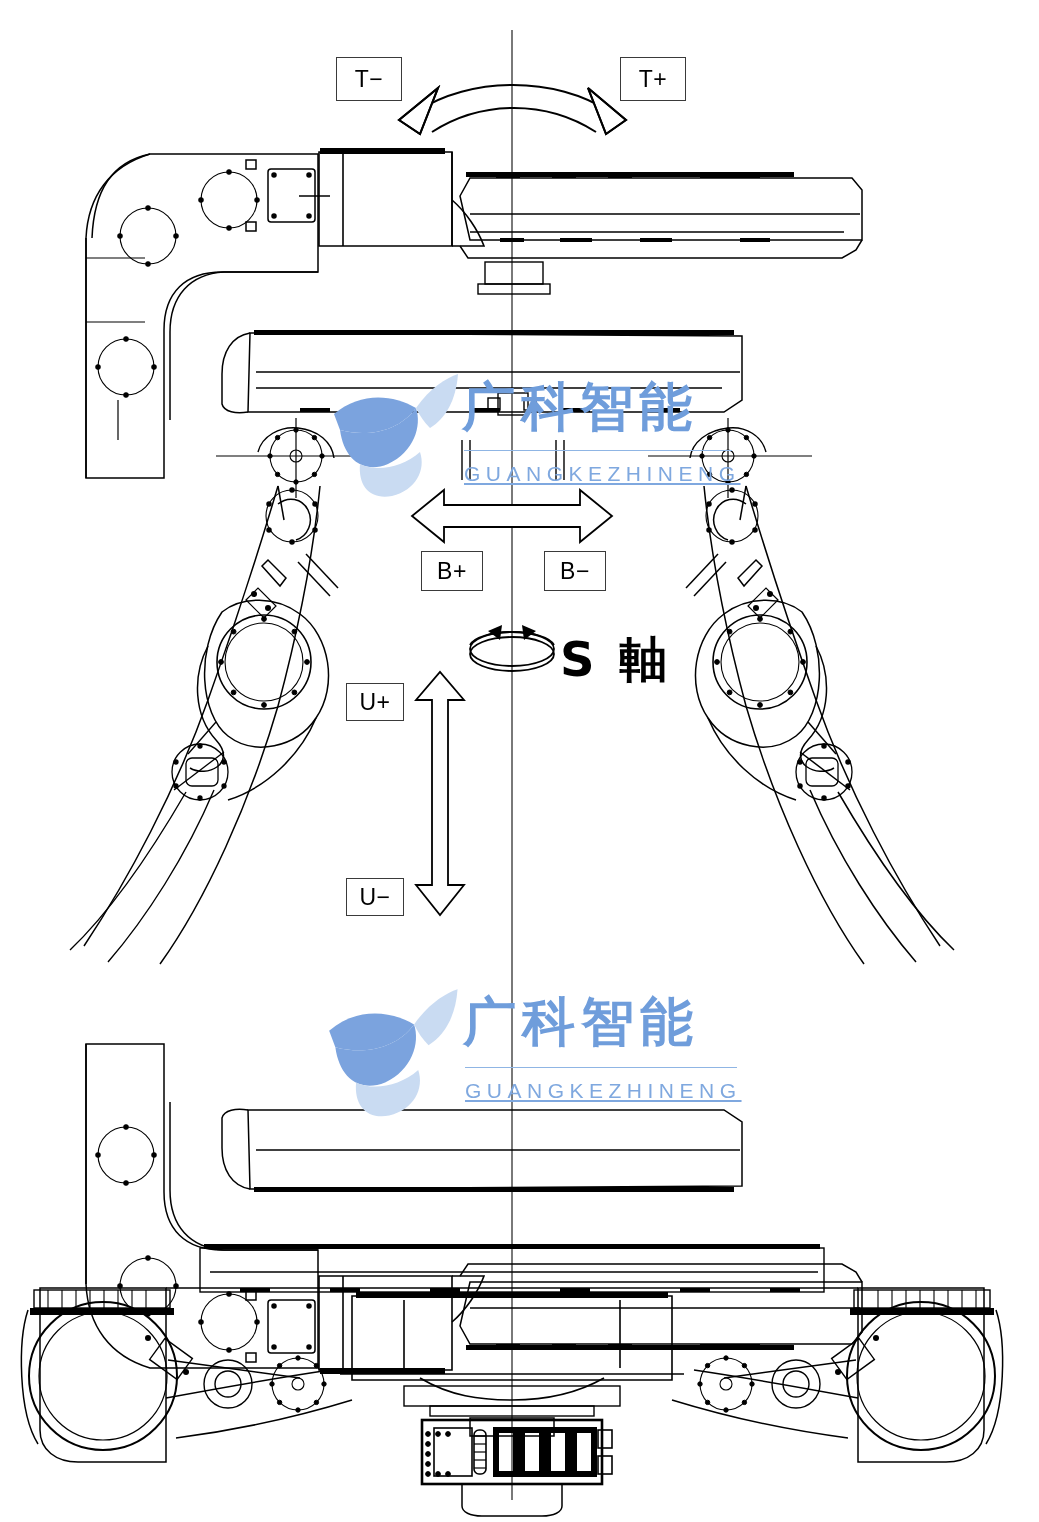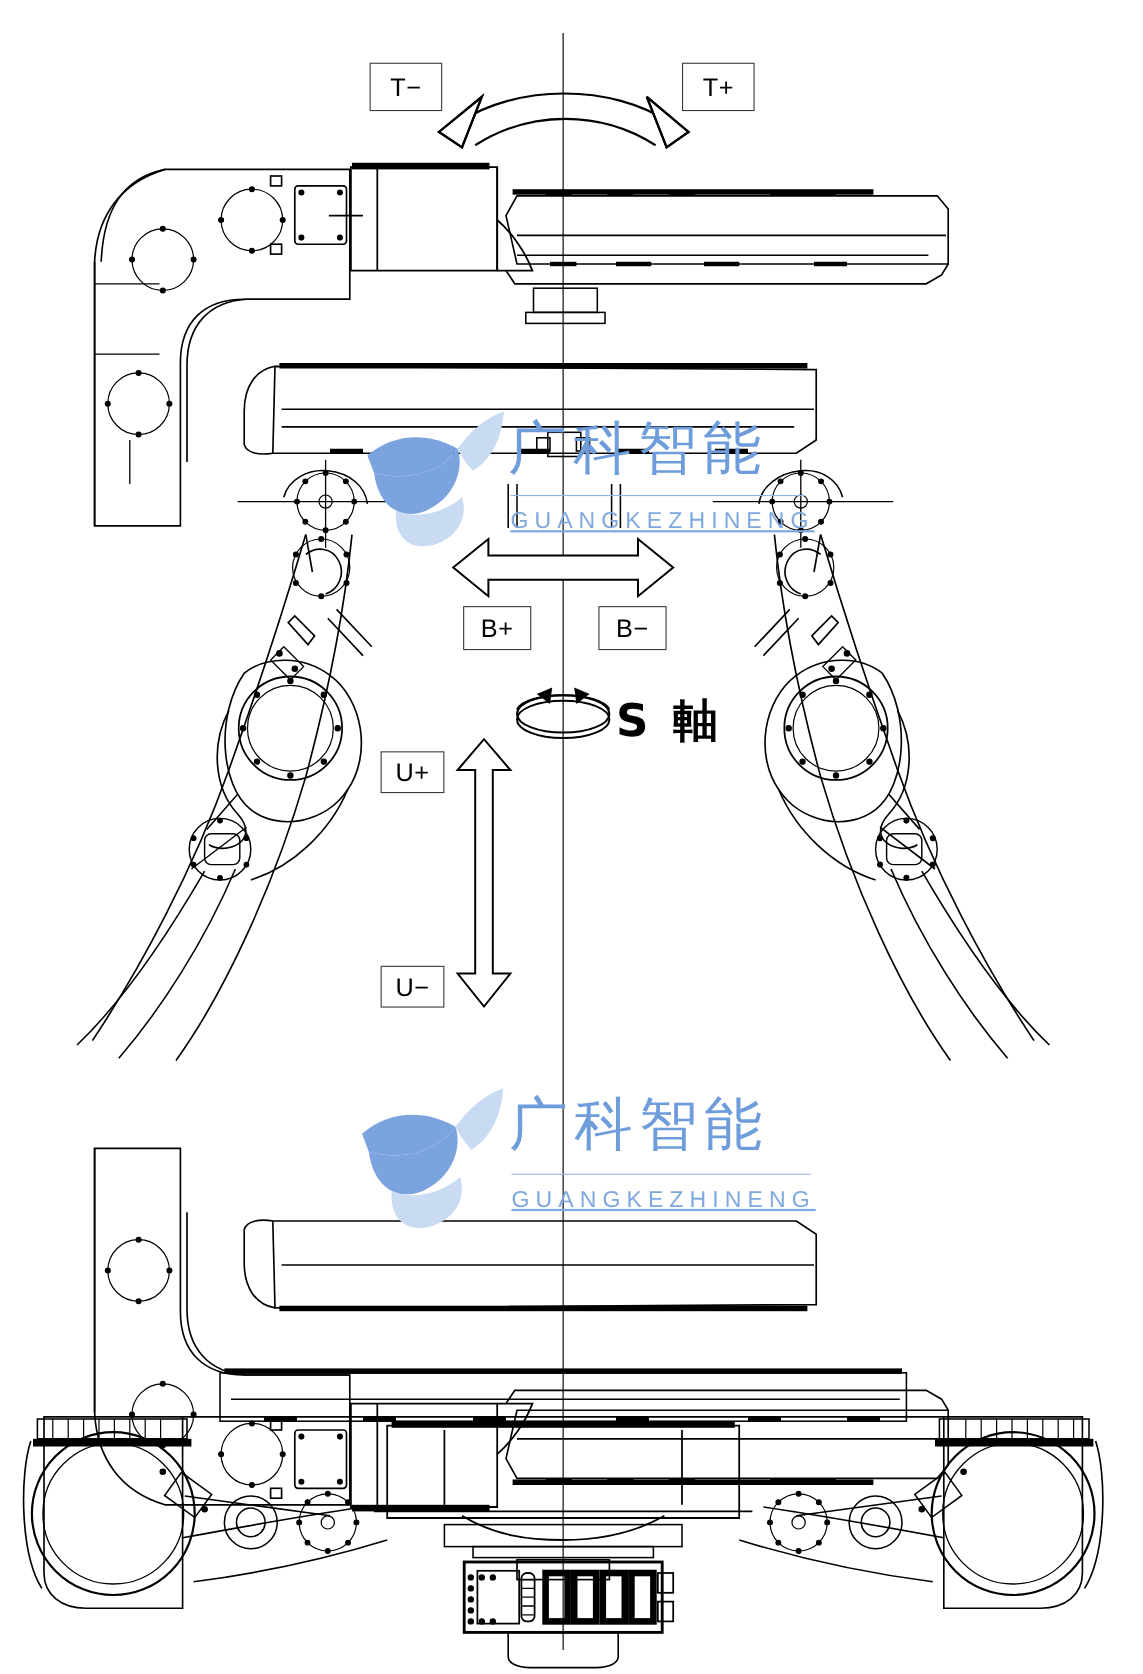--- a/index.html
+++ b/index.html
@@ -28,34 +28,34 @@
   }
   #lbl-t-minus{left:336px;top:57px;width:66px;height:44px;}
   #lbl-t-plus {left:620px;top:57px;width:66px;height:44px;}
   #lbl-b-plus {left:421px;top:551px;width:62px;height:40px;}
   #lbl-b-minus{left:544px;top:551px;width:62px;height:40px;}
   #lbl-u-plus {left:346px;top:683px;width:58px;height:38px;}
   #lbl-u-minus{left:346px;top:878px;width:58px;height:38px;}
 
   #s-axis-text{
     position:absolute;left:560px;top:628px;
-    font-size:41px;font-weight:bold;color:#000;
+    font-size:48px;font-weight:bold;color:#000;
     letter-spacing:4px;
     white-space:nowrap;
     z-index:30;
     font-family:"DejaVu Sans","Liberation Sans",sans-serif;
   }
 
   
   .watermark{position:absolute;z-index:20;pointer-events:none;}
   #wm-top{left:330px;top:372px;width:400px;height:130px;}
   #wm-bottom{left:325px;top:985px;width:410px;height:135px;}
   .wm-cn{
     position:absolute;
-    font-size:53px;font-weight:normal;
+    font-size:53px;font-weight:bold;
     letter-spacing:6px;
     white-space:nowrap;
     font-family:"DejaVu Sans","Liberation Sans",sans-serif;
   }
   .wm-en{
     position:absolute;
     font-size:21px;
     letter-spacing:5.5px;
     white-space:nowrap;
     font-family:"Liberation Sans","DejaVu Sans",sans-serif;

